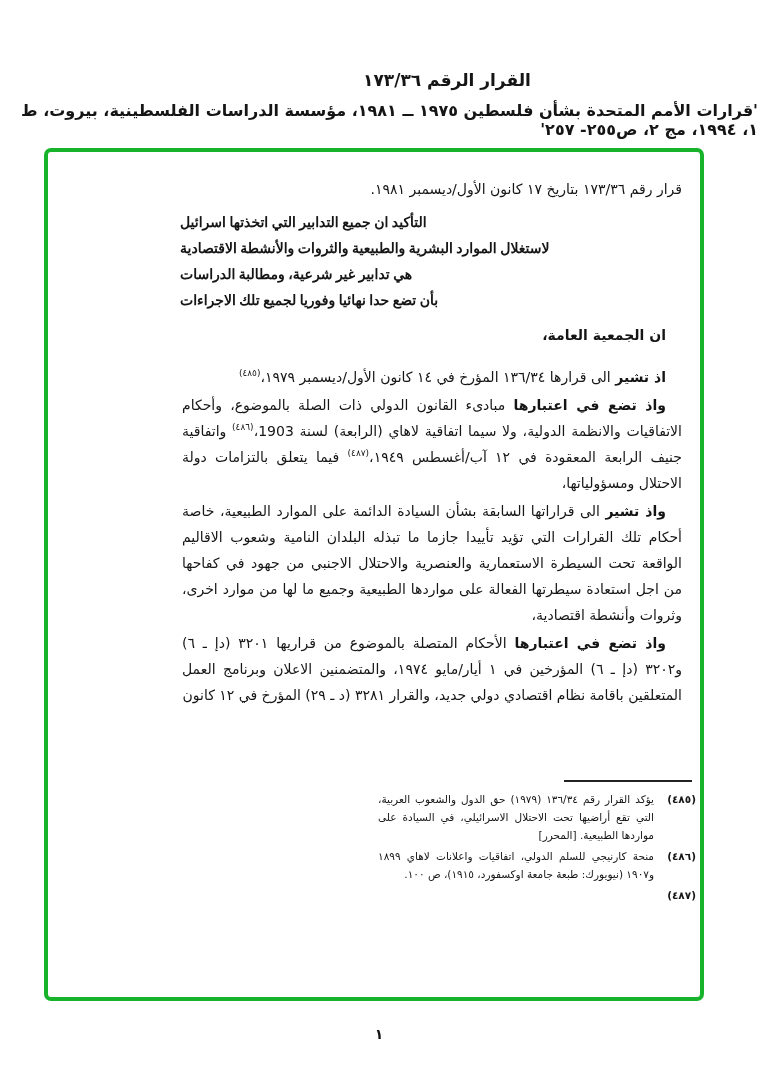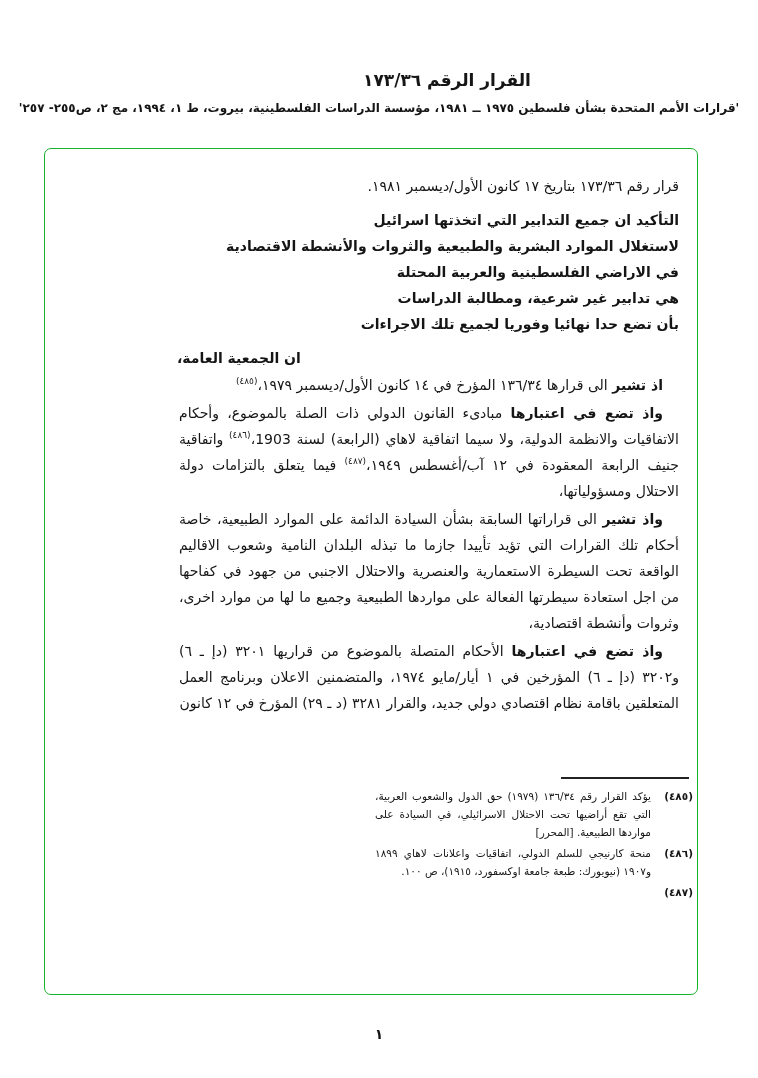--- a/index.html
+++ b/index.html
@@ -15,41 +15,41 @@
 
   
   .doc-title {
     position:absolute; top:70px; left:0; width:100%;
     text-align:center; transform:translateX(68px);
     font-size:17px; font-weight:bold; direction:rtl;
     letter-spacing:0.5px;
   }
   .doc-subtitle {
     position:absolute; top:101px; left:0; width:100%;
-    text-align:center; font-size:12px; font-weight:bold; direction:rtl;
+    font-size:16px; font-weight:bold; direction:rtl;
   }
 
   
   .green-box {
     position:absolute; left:44px; top:148px;
     width:652px; height:845px;
-    border:1px solid #ec4899;
+    border:4px solid #ec4899;
     border-radius:7px;
     overflow:hidden;
   }
 
   
   .doc-body {
     position:absolute; top:24px; right:18px; width:502px;
     direction:rtl; font-size:14px; line-height:26px;
   }
   .date-line { margin:0 0 8px 0; text-align:right; }
-  .heading { text-align:right; font-weight:bold; line-height:26px; margin:4px 0 8px 0; }
+  .heading { text-align:left; font-weight:bold; line-height:26px; margin:4px 0 8px 0;font-family:Liberation Serif, serif; }
   .h-line { white-space:nowrap; }
-  .opener { font-weight:bold; margin:8px 0 1px 0; text-indent:16px; text-align:left; }
+  .opener { font-weight:bold; margin:8px 0 16px 0; text-indent:16px; text-align:right; }
   .para { margin:0 0 2px 2px; text-align:justify; text-indent:16px; }
   .para .bold { font-weight:bold; }
   sup.fn-ref { font-size:9px; line-height:0; }
 
   
   .footnotes {
     position:absolute; top:628px; right:4px; width:318px;
     direction:rtl; font-size:10.5px; line-height:18px;
   }
   .fn-sep {
@@ -75,21 +75,20 @@
   <div class="doc-subtitle">'قرارات الأمم المتحدة بشأن فلسطين ١٩٧٥ ــ ١٩٨١، مؤسسة الدراسات الفلسطينية، بيروت، ط ١، ١٩٩٤، مج ٢، ص٢٥٥- ٢٥٧'</div>
 
   <div class="green-box" style="border-color: rgb(23, 179, 43);">
 
     <div class="doc-body">
       <p class="date-line">قرار رقم ١٧٣/٣٦ بتاريخ ١٧ كانون الأول/ديسمبر ١٩٨١.</p>
 
       <div class="heading">
           <div class="h-line">التأكيد ان جميع التدابير التي اتخذتها اسرائيل</div>
           <div class="h-line">لاستغلال الموارد البشرية والطبيعية والثروات والأنشطة الاقتصادية</div>
-          <div class="h-line">في الاراضي الفلسطينية والعربية المحتلة</div>
           <div class="h-line">هي تدابير غير شرعية، ومطالبة الدراسات</div>
           <div class="h-line">بأن تضع حدا نهائيا وفوريا لجميع تلك الاجراءات</div>
         </div>
 
       <p class="opener">ان الجمعية العامة،</p>
 
       <div>
           <p class="para"><span class="bold">اذ تشير</span><span> الى قرارها ١٣٦/٣٤ المؤرخ في ١٤ كانون الأول/ديسمبر ١٩٧٩،</span><sup class="fn-ref">(٤٨٥)</sup></p>
           <p class="para"><span class="bold">واذ تضع في اعتبارها</span><span> مبادىء القانون الدولي ذات الصلة بالموضوع، وأحكام الاتفاقيات والانظمة الدولية، ولا سيما اتفاقية لاهاي (الرابعة) لسنة 1903،</span><sup class="fn-ref">(٤٨٦)</sup><span> واتفاقية جنيف الرابعة المعقودة في ١٢ آب/أغسطس ١٩٤٩،</span><sup class="fn-ref">(٤٨٧)</sup><span> فيما يتعلق بالتزامات دولة الاحتلال ومسؤولياتها،</span></p>
           <p class="para"><span class="bold">واذ تشير</span><span> الى قراراتها السابقة بشأن السيادة الدائمة على الموارد الطبيعية، خاصة أحكام تلك القرارات التي تؤيد تأييدا جازما ما تبذله البلدان النامية وشعوب الاقاليم الواقعة تحت السيطرة الاستعمارية والعنصرية والاحتلال الاجنبي من جهود في كفاحها من اجل استعادة سيطرتها الفعالة على مواردها الطبيعية وجميع ما لها من موارد اخرى، وثروات وأنشطة اقتصادية،</span></p>

